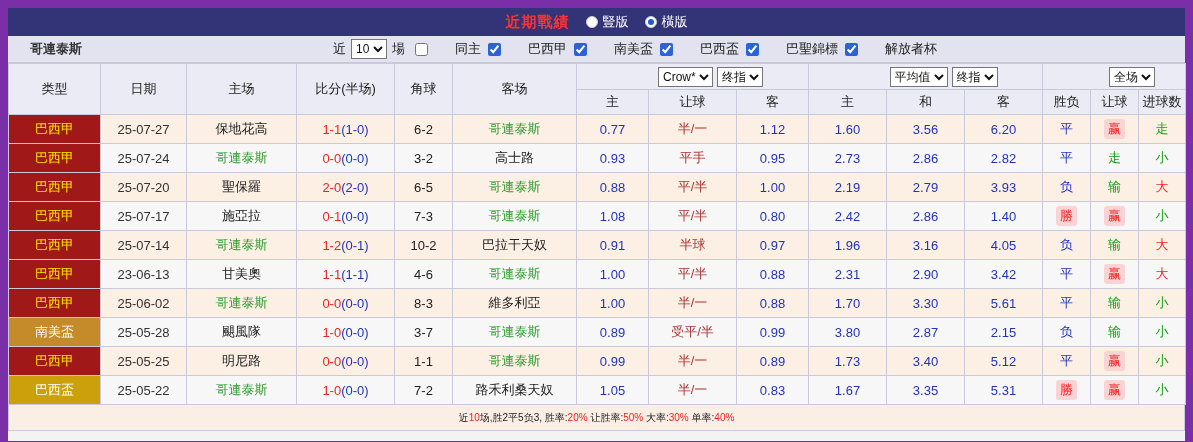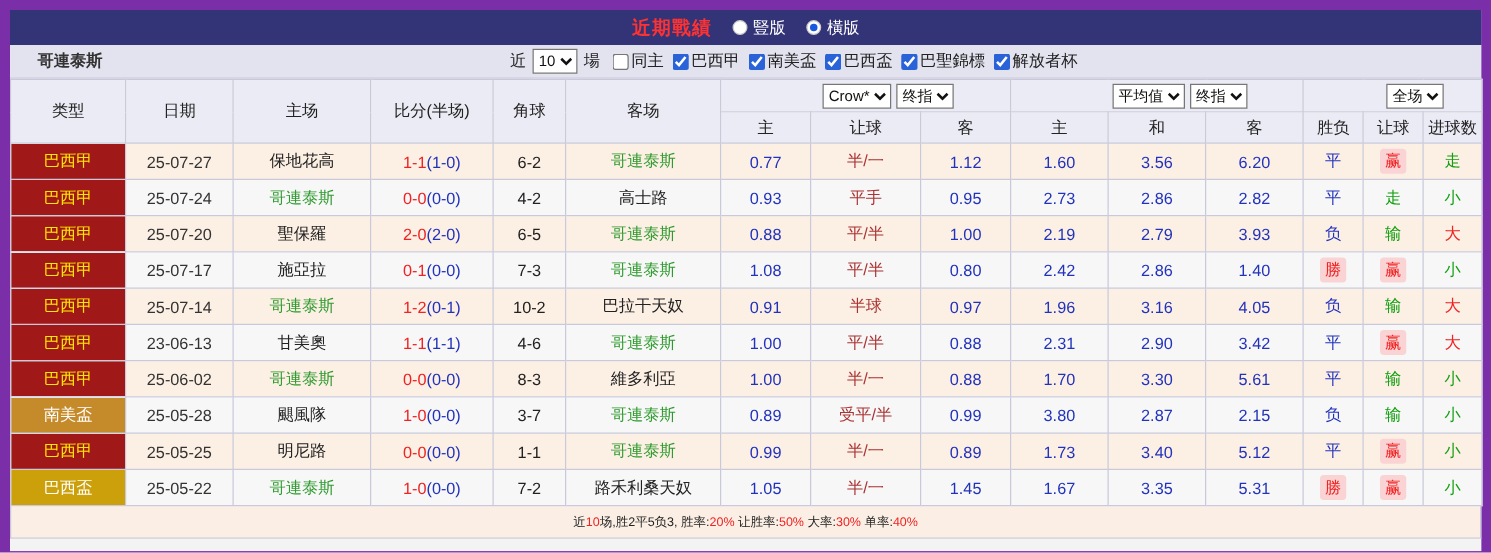--- a/index.html
+++ b/index.html
@@ -11,21 +11,21 @@
   .title{color:#FF3232;font-weight:bold;font-size:15px;letter-spacing:1px;}
   .radio-wrap{display:inline-flex;align-items:center;gap:5px;font-size:13px;cursor:pointer;color:#fff;}
   .radio{width:12px;height:12px;border-radius:50%;background:#fff;border:1px solid #ccc;display:inline-flex;align-items:center;justify-content:center;}
   .dot{width:6px;height:6px;border-radius:50%;background:#1A58DD;}
 
   .filter-bar{height:27px;background:#E3E3F0;display:flex;align-items:center;font-size:13px;color:#222;border-bottom:1px solid #C9C9DA;}
   .team-name{font-weight:bold;margin-left:22px;font-size:13px;color:#333;}
   .filters{margin:0 auto;display:flex;align-items:center;}
   .filters .lbl{margin:0 3px;}
   .filters select{margin:0 2px;}
-  .cb{display:inline-flex;align-items:center;margin-left:7px;cursor:pointer;}
+  .cb{display:inline-flex;align-items:center;margin-left:7px;cursor:pointer;gap:25px;}
   .cb input{margin:0 2px 0 0;accent-color:#2A62D8;width:13px;height:13px;}
 
   select{font-size:12px;font-family:inherit;height:20px;border:1px solid #767676;background:#fff;color:#111;}
   .selwrap{display:inline-flex;gap:4px;align-items:center;justify-content:center;padding-left:36px;}
 
   .grid{width:100%;border-collapse:collapse;table-layout:fixed;background:#fff;font-size:13px;}
   .grid th,.grid td{border:1px solid #C9C9DA;text-align:center;white-space:nowrap;overflow:hidden;padding:0;}
   .grid thead th{background:#EBEBF5;font-weight:normal;color:#222;}
   .sel-row th{height:26px;}
   .lbl-row th{height:25px;}
@@ -183,21 +183,21 @@
           <td class="odds">6.20</td>
           <td class="rescell"><span class="res res-blue">平</span></td>
           <td class="rescell"><span class="res res-redhl">赢</span></td>
           <td class="rescell"><span class="res res-green">走</span></td>
         </tr>
         <tr class="even">
           <td class="t-bxj">巴西甲</td>
           <td class="date">25-07-24</td>
           <td class="team focus">哥連泰斯</td>
           <td class="score"><span class="s-main">0-0</span><span class="s-half">(0-0)</span></td>
-          <td class="corner">4-2</td>
+          <td class="corner">3-2</td>
           <td class="team">高士路</td>
           <td class="odds">0.93</td>
           <td class="hcp">平手</td>
           <td class="odds">0.95</td>
           <td class="odds">2.73</td>
           <td class="odds">2.86</td>
           <td class="odds">2.82</td>
           <td class="rescell"><span class="res res-blue">平</span></td>
           <td class="rescell"><span class="res res-green">走</span></td>
           <td class="rescell"><span class="res res-green">小</span></td>
@@ -323,21 +323,21 @@
         </tr>
         <tr class="even">
           <td class="t-bxb">巴西盃</td>
           <td class="date">25-05-22</td>
           <td class="team focus">哥連泰斯</td>
           <td class="score"><span class="s-main">1-0</span><span class="s-half">(0-0)</span></td>
           <td class="corner">7-2</td>
           <td class="team">路禾利桑天奴</td>
           <td class="odds">1.05</td>
           <td class="hcp">半/一</td>
-          <td class="odds">1.45</td>
+          <td class="odds">0.83</td>
           <td class="odds">1.67</td>
           <td class="odds">3.35</td>
           <td class="odds">5.31</td>
           <td class="rescell"><span class="res res-redhl">勝</span></td>
           <td class="rescell"><span class="res res-redhl">赢</span></td>
           <td class="rescell"><span class="res res-green">小</span></td>
         </tr>
       </tbody>
   </table>
 

